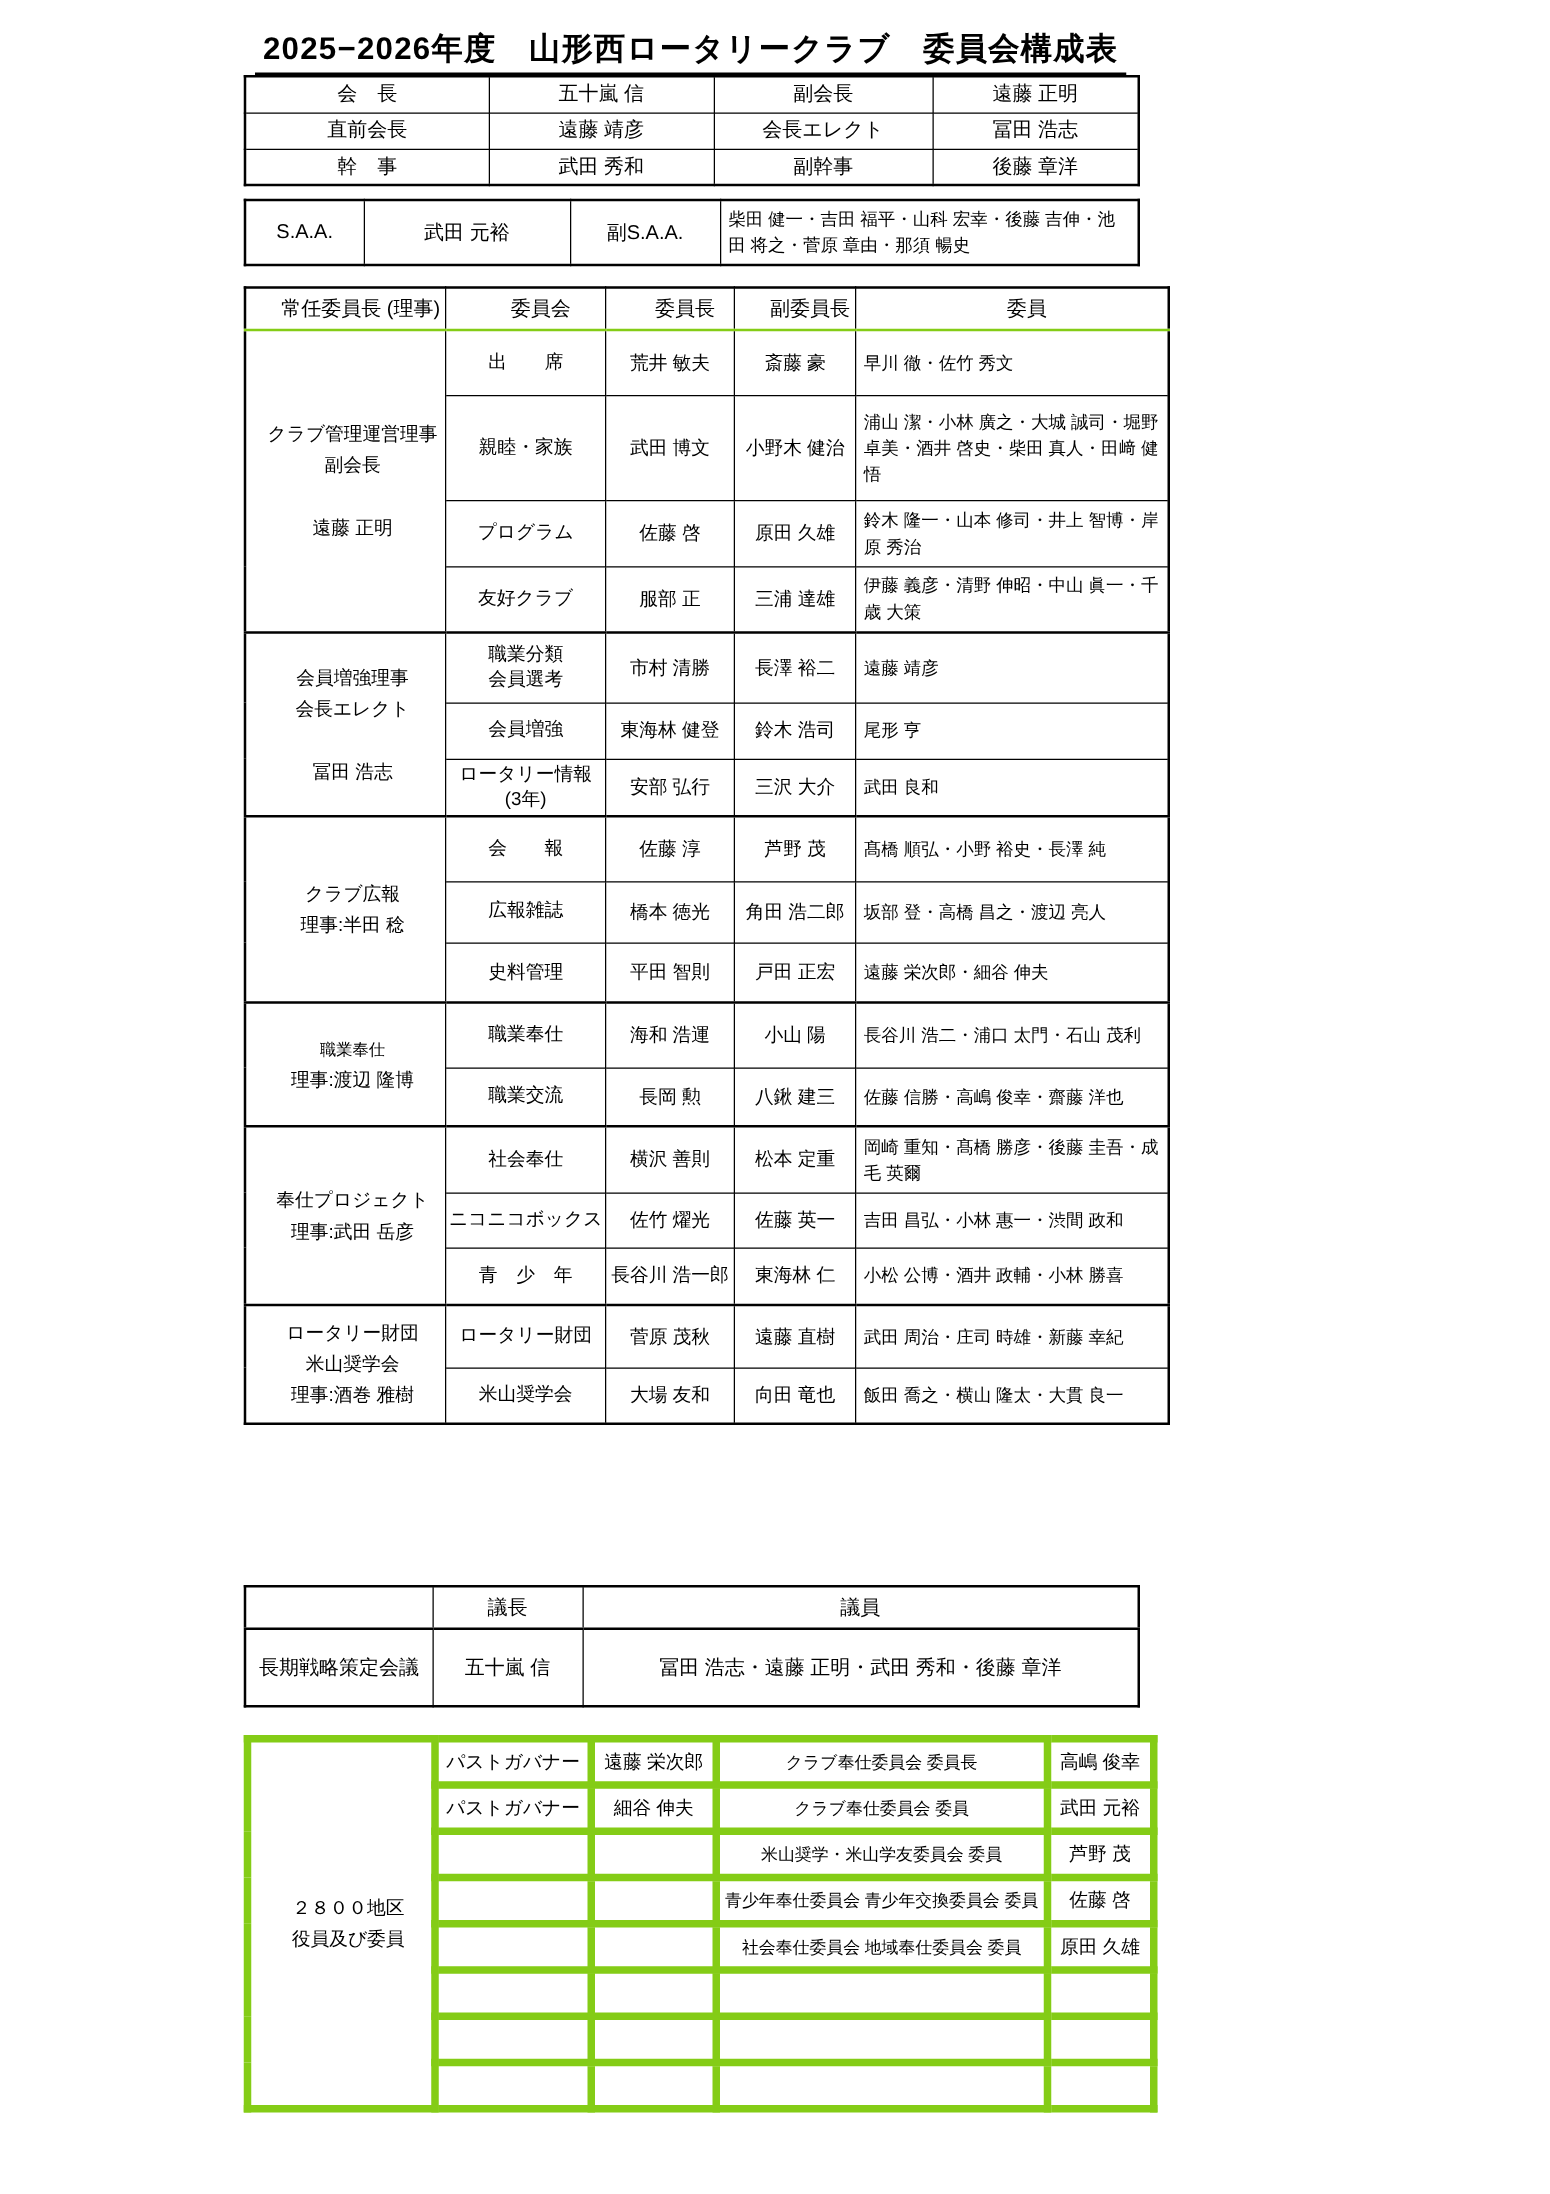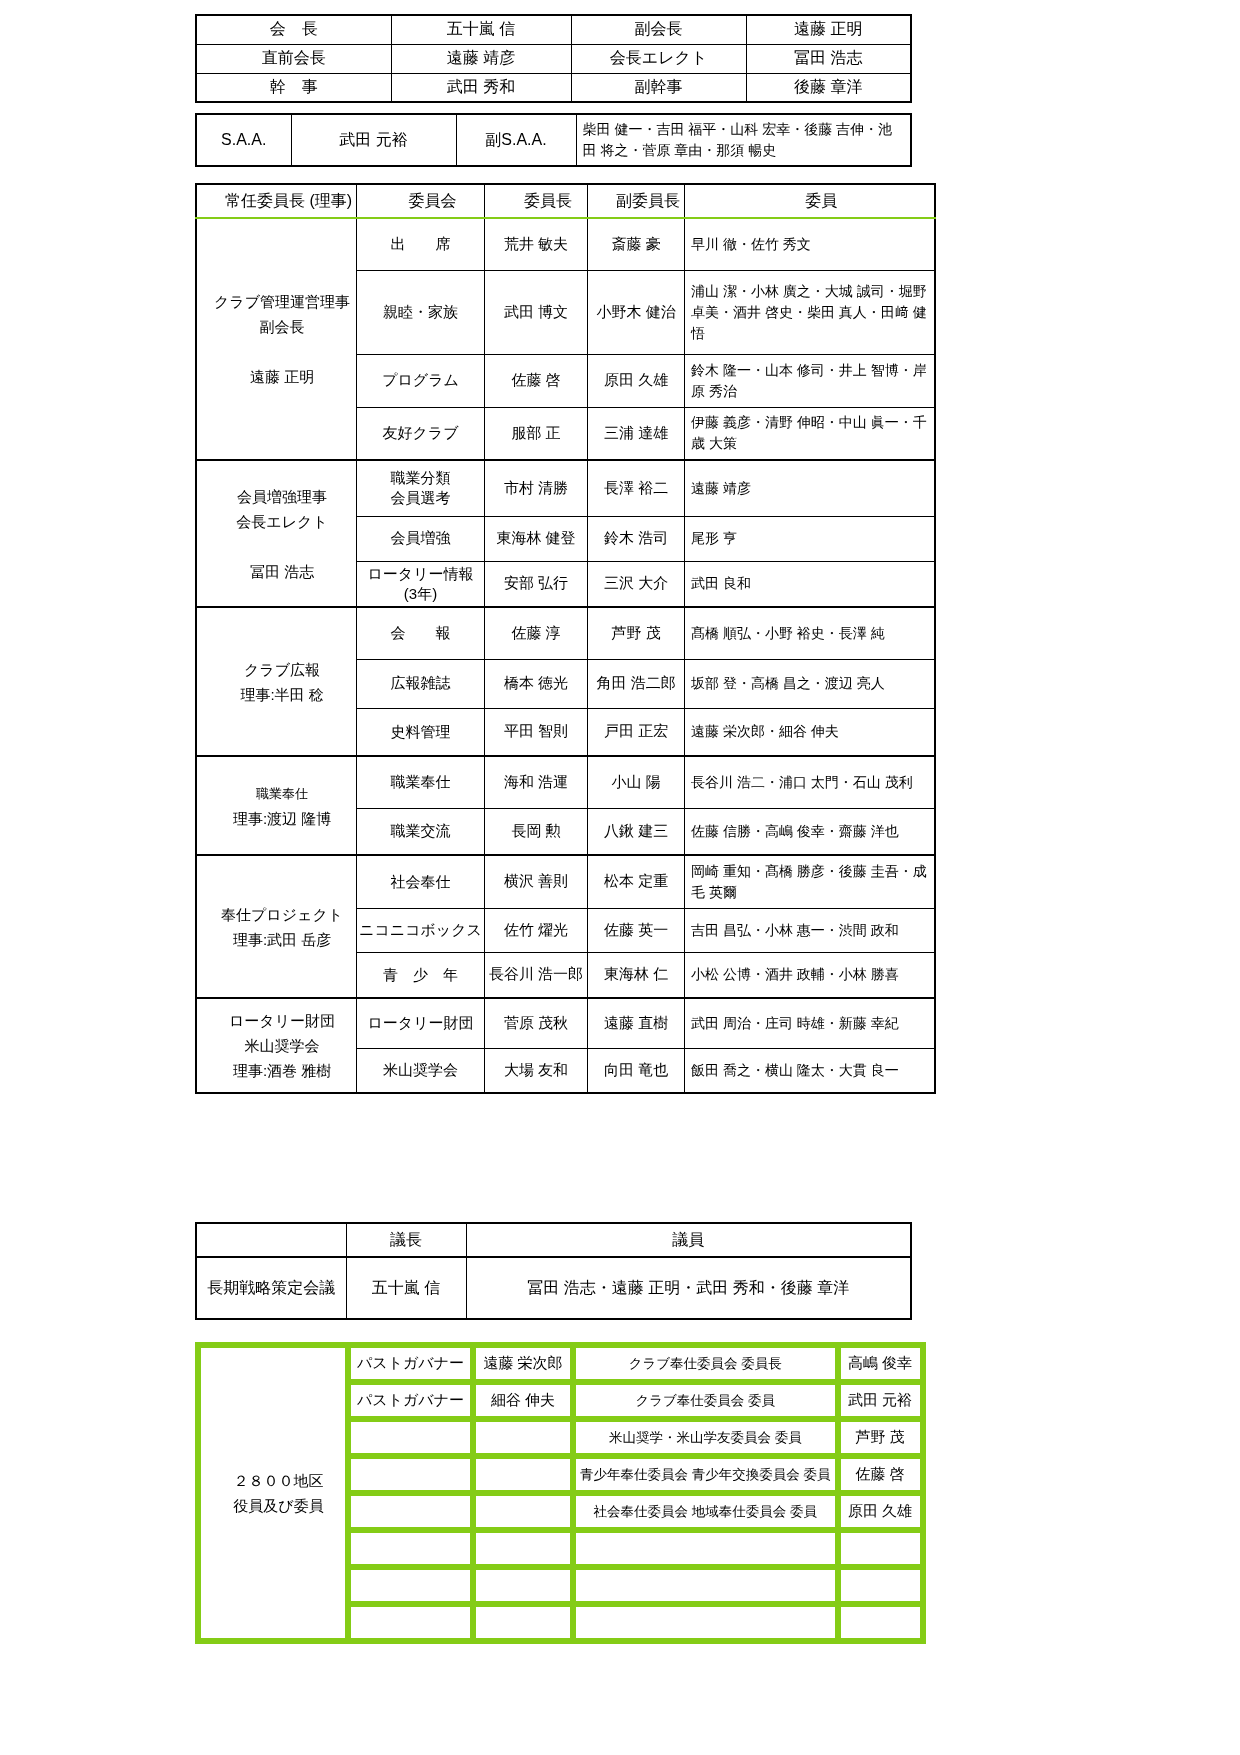--- a/index.html
+++ b/index.html
@@ -12,21 +12,21 @@
   .title{
     display:inline-block;font-size:25px;font-weight:bold;letter-spacing:1px;
     border-bottom:2px solid #000;padding:0 6px 3px 6px;white-space:nowrap;
   }
   table{border-collapse:collapse;table-layout:fixed;margin-left:195px;}
   .tbl{border:2px solid #000;}
   td{
     border:1px solid #000;text-align:center;vertical-align:middle;
     padding:2px 4px;font-size:16px;overflow:hidden;white-space:nowrap;
   }
-  .officers{margin-top:14px;}
+  .officers{}
   .saa{margin-top:10px;}
   .mem{
     text-align:left;font-size:14px;padding:2px 6px;line-height:1.5;
     white-space:normal;
   }
   .main{margin-top:16px;}
   .main tr.hdr td{border-bottom:2px solid #84cc16;height:28px;padding-left:28px;}
   .main tr.gsep td{border-top:2px solid #000;}
   .glabel{font-size:15px;}
   .gline{min-height:25px;line-height:25px;margin-left:11px;}
@@ -40,20 +40,23 @@
   .district{margin-top:22px;border:3px solid #000;}
   .district td{border:6px solid #84cc16;font-size:15px;}
   .district .dcom{font-size:13.5px;}
   .district .dlabel{font-size:15px;}
 </style>
 </head>
 <body>
 
 <div class="sheet">
 
+  <div class="title-wrap">
+    <span class="title">2025−2026年度　山形西ロータリークラブ　委員会構成表</span>
+  </div>
 
   <table class="tbl officers">
     <colgroup>
         <col style="width:195px">
         <col style="width:180px">
         <col style="width:175px">
         <col style="width:165px">
       </colgroup>
     <tbody>
         <tr style="height:29px">

